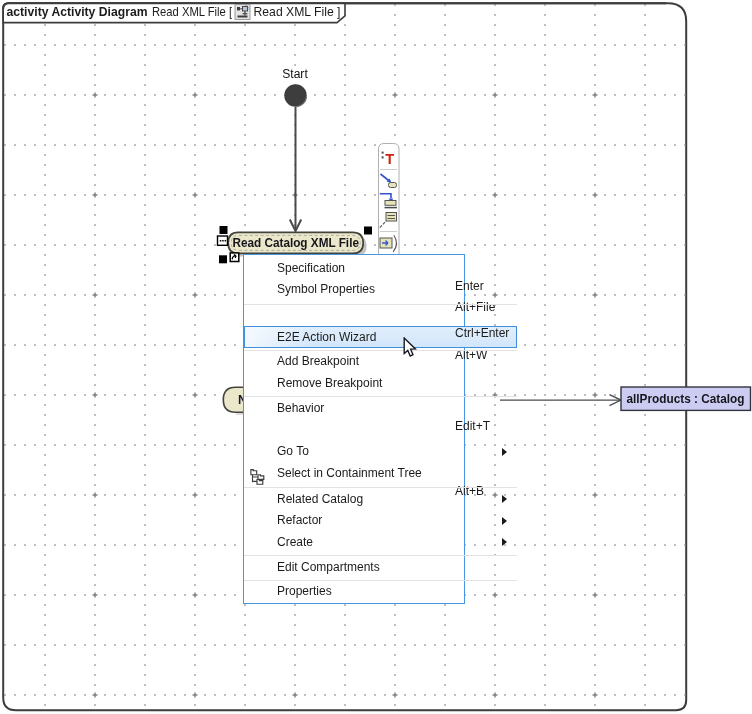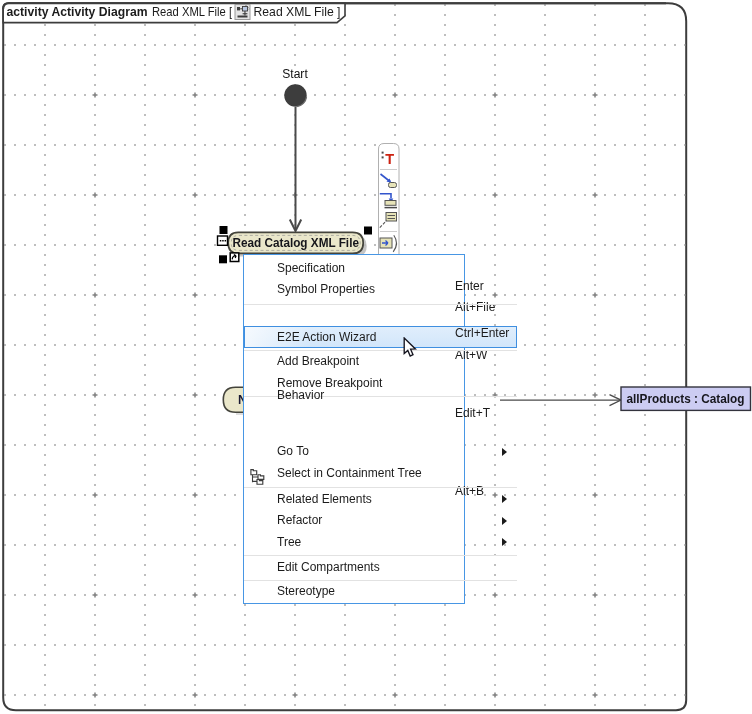--- a/index.html
+++ b/index.html
@@ -159,52 +159,52 @@
       <span class="acc">Alt+W</span>
     </div>
   <div class="sep" style="top:94.5px"></div>
   <div class="mi" style="top:96px">
       <span class="lbl">Add Breakpoint</span>
     </div>
   <div class="mi" style="top:117.5px">
       <span class="lbl">Remove Breakpoint</span>
     </div>
   <div class="sep" style="top:140.5px"></div>
-  <div class="mi" style="top:130px">
+  <div class="mi" style="top:143px">
       <span class="lbl">Behavior</span>
       <span class="acc">Edit+T</span>
     </div>
   <div class="mi" style="top:186px">
       <span class="lbl">Go To</span>
       <span class="sub"></span>
     </div>
   <div class="mi" style="top:207.5px">
       <span class="lbl">Select in Containment Tree</span>
       <span class="acc">Alt+B</span>
     </div>
   <div class="sep" style="top:231.5px"></div>
   <div class="mi" style="top:233.5px">
-      <span class="lbl">Related Elements</span>
+      <span class="lbl">Related Catalog</span>
       <span class="sub"></span>
     </div>
   <div class="mi" style="top:255px">
       <span class="lbl">Refactor</span>
       <span class="sub"></span>
     </div>
   <div class="mi" style="top:276.5px">
-      <span class="lbl">Tree</span>
+      <span class="lbl">Create</span>
       <span class="sub"></span>
     </div>
   <div class="sep" style="top:299.5px"></div>
   <div class="mi" style="top:301.5px">
       <span class="lbl">Edit Compartments</span>
     </div>
   <div class="sep" style="top:324.5px"></div>
   <div class="mi" style="top:326px">
-      <span class="lbl">Stereotype</span>
+      <span class="lbl">Properties</span>
     </div>
 
   <svg style="position:absolute;left:6px;top:213px" width="17" height="18" viewBox="0 0 17 18">
     <path d="M2.5,6.6 V14.2 M2.5,9.0 H8.2 M2.5,13.4 H7.2" fill="none" stroke="#3c3c3c" stroke-width="1.1"></path>
     <g fill="#ffffff" stroke="#3c3c3c" stroke-width="1.15">
       <path d="M0.9,1.6 h2.4 v1.1 h3.4 v4.0 h-5.8 z"></path>
       <path d="M8.0,6.7 h2.4 v1.1 h3.4 v3.6 h-5.8 z"></path>
       <path d="M7.0,11.5 h2.4 v1.1 h3.4 v3.6 h-5.8 z"></path>
     </g>
   </svg>

